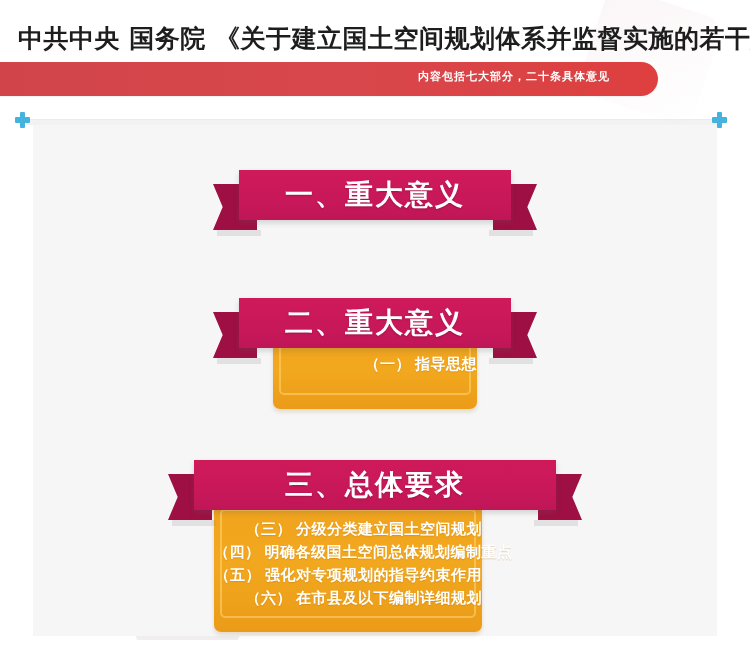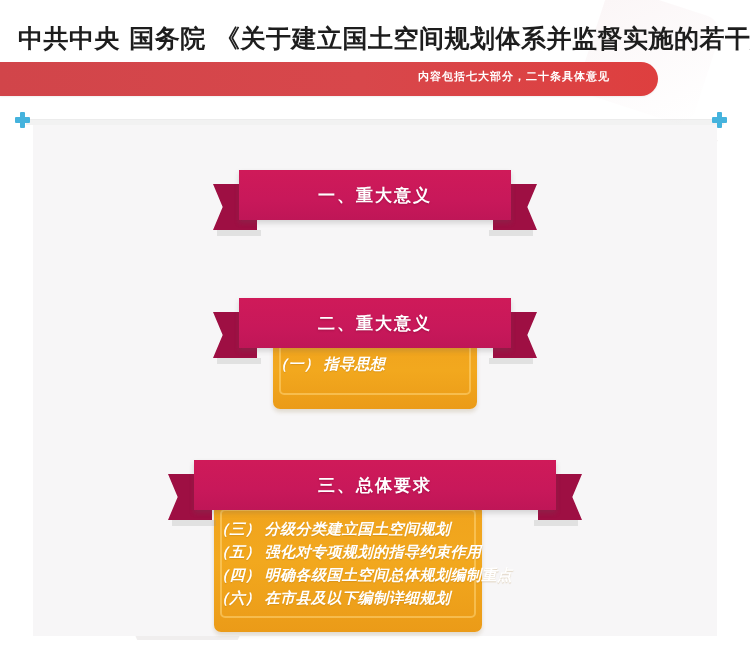--- a/index.html
+++ b/index.html
@@ -187,23 +187,22 @@
     position: absolute;
     left: 6px; right: 6px; top: 5px; bottom: 14px;
     border: 2px solid rgba(255, 214, 120, 0.55);
     border-radius: 5px;
     pointer-events: none;
   }
   .yellow-list {
     position: absolute;
     left: 0; right: 0;
     top: 14px;
-    text-align: left;
+    text-align: right;
     z-index: 2;
-    font-style: italic;
   }
   .yellow-list .li {
     font-size: 15px;
     font-weight: 700;
     color: #ffffff;
     line-height: 23px;
     letter-spacing: 0.5px;
     text-shadow: 0 1px 1px rgba(150,100,10,0.25);
     white-space: nowrap;
     font-family: "DejaVu Sans", "Liberation Sans", sans-serif;
@@ -250,21 +249,21 @@
     background: linear-gradient(180deg, #cf1a59 0%, #c8185a 60%, #bf1657 100%);
     z-index: 3;
     box-shadow: 0 3px 5px rgba(90,90,90,0.22);
   }
   .ribbon-label {
     position: absolute;
     left: 0; right: 0; top: 0;
     height: 40px;
     line-height: 50px;
     text-align: center;
-    font-size: 17px;
+    font-size: 28px;
     font-weight: 700;
     color: #ffffff;
     letter-spacing: 2px;
     text-shadow: 0 1px 2px rgba(100,0,40,0.35);
     white-space: nowrap;
     font-family: "DejaVu Sans", "Liberation Sans", sans-serif;
     z-index: 4;
   }
 
   
@@ -340,24 +339,24 @@
     </div>
   </div>
 
   <div class="block" id="block-3">
     <div class="yellow">
       <div class="yellow-list">
         <div class="li">
           <span class="num">（三）</span><span>分级分类建立国土空间规划</span>
         </div>
         <div class="li">
+          <span class="num">（四）</span><span>明确各级国土空间总体规划编制重点</span>
+        </div>
+        <div class="li">
           <span class="num">（五）</span><span>强化对专项规划的指导约束作用</span>
-        </div>
-        <div class="li">
-          <span class="num">（四）</span><span>明确各级国土空间总体规划编制重点</span>
         </div>
         <div class="li">
           <span class="num">（六）</span><span>在市县及以下编制详细规划</span>
         </div>
       </div>
     </div>
     <div class="ribbon">
       <div class="ribbon-tail-shadow l"></div>
       <div class="ribbon-tail-shadow r"></div>
       <div class="ribbon-tail l"></div>

